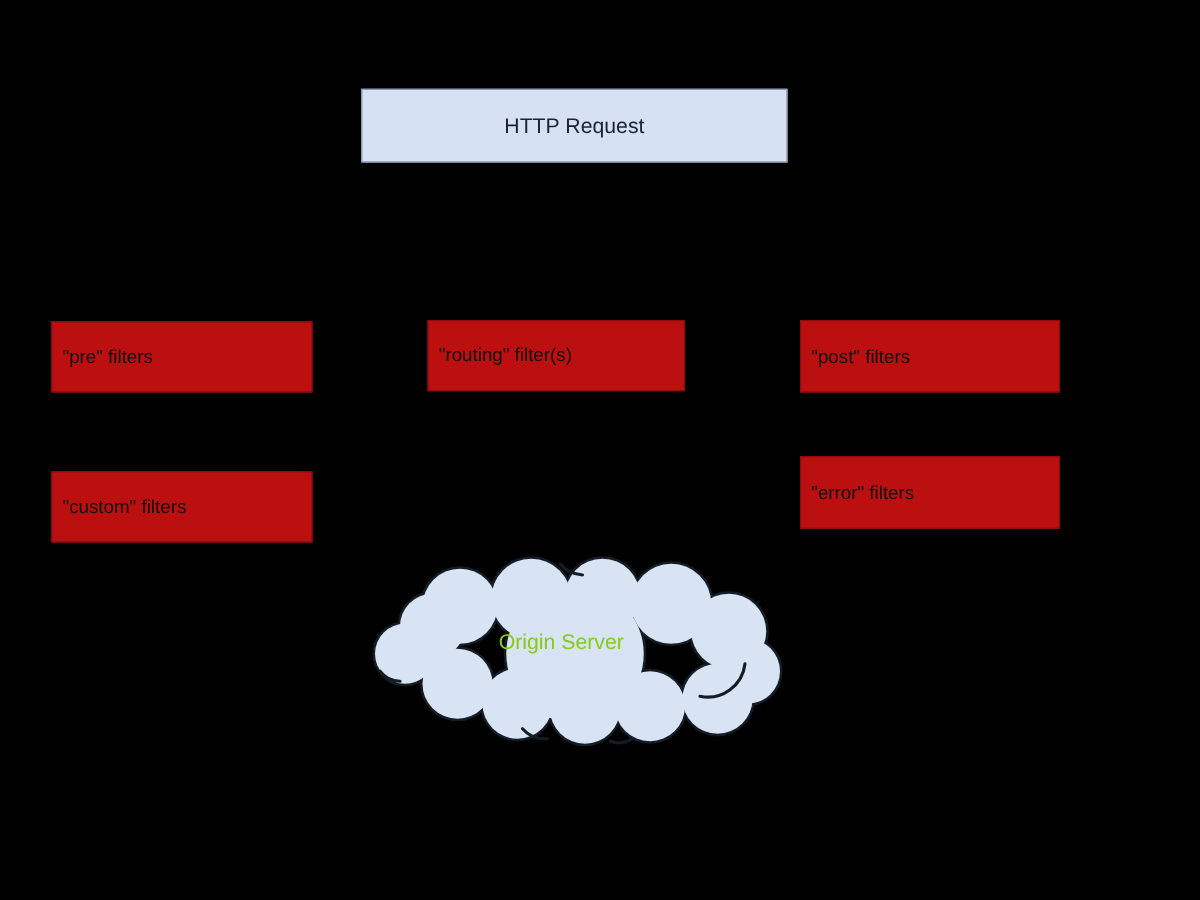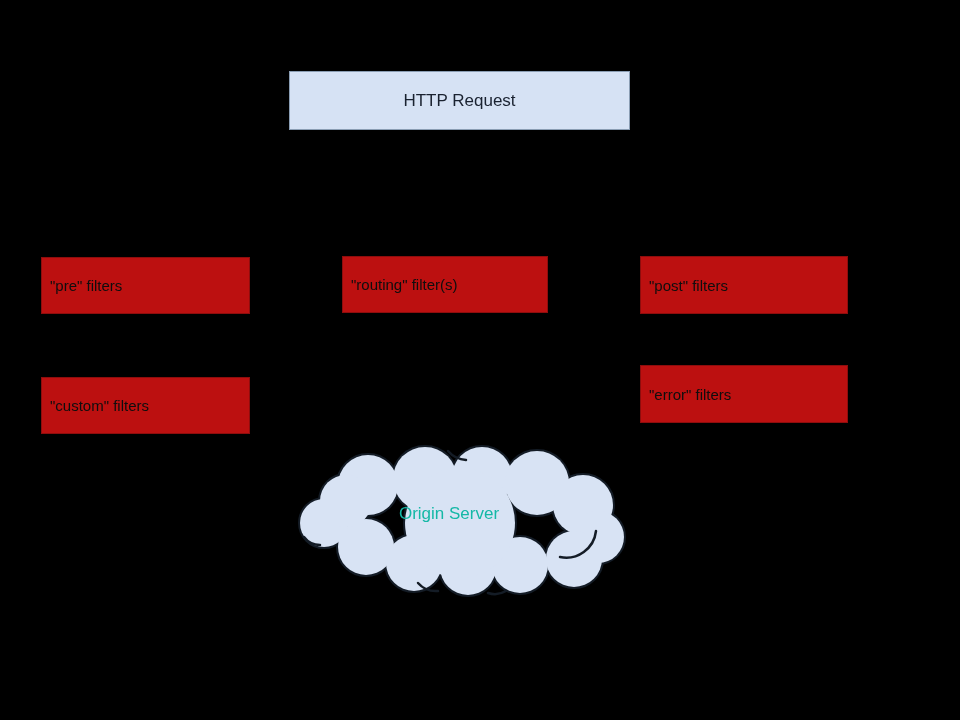--- a/index.html
+++ b/index.html
@@ -58,21 +58,21 @@
     top: 0;
     overflow: visible;
   }
   .cloud-label {
     position: absolute;
     left: -10px;
     top: 60px;
     width: 100%;
     text-align: center;
     font-size: 17px;
-    color: #14b8a6;
+    color: #84cc16;
     line-height: 22px;
   }
 </style>
 </head>
 <body>
 
 <div class="canvas">
 
   <div class="box http-box">
     <span>HTTP Request</span>

